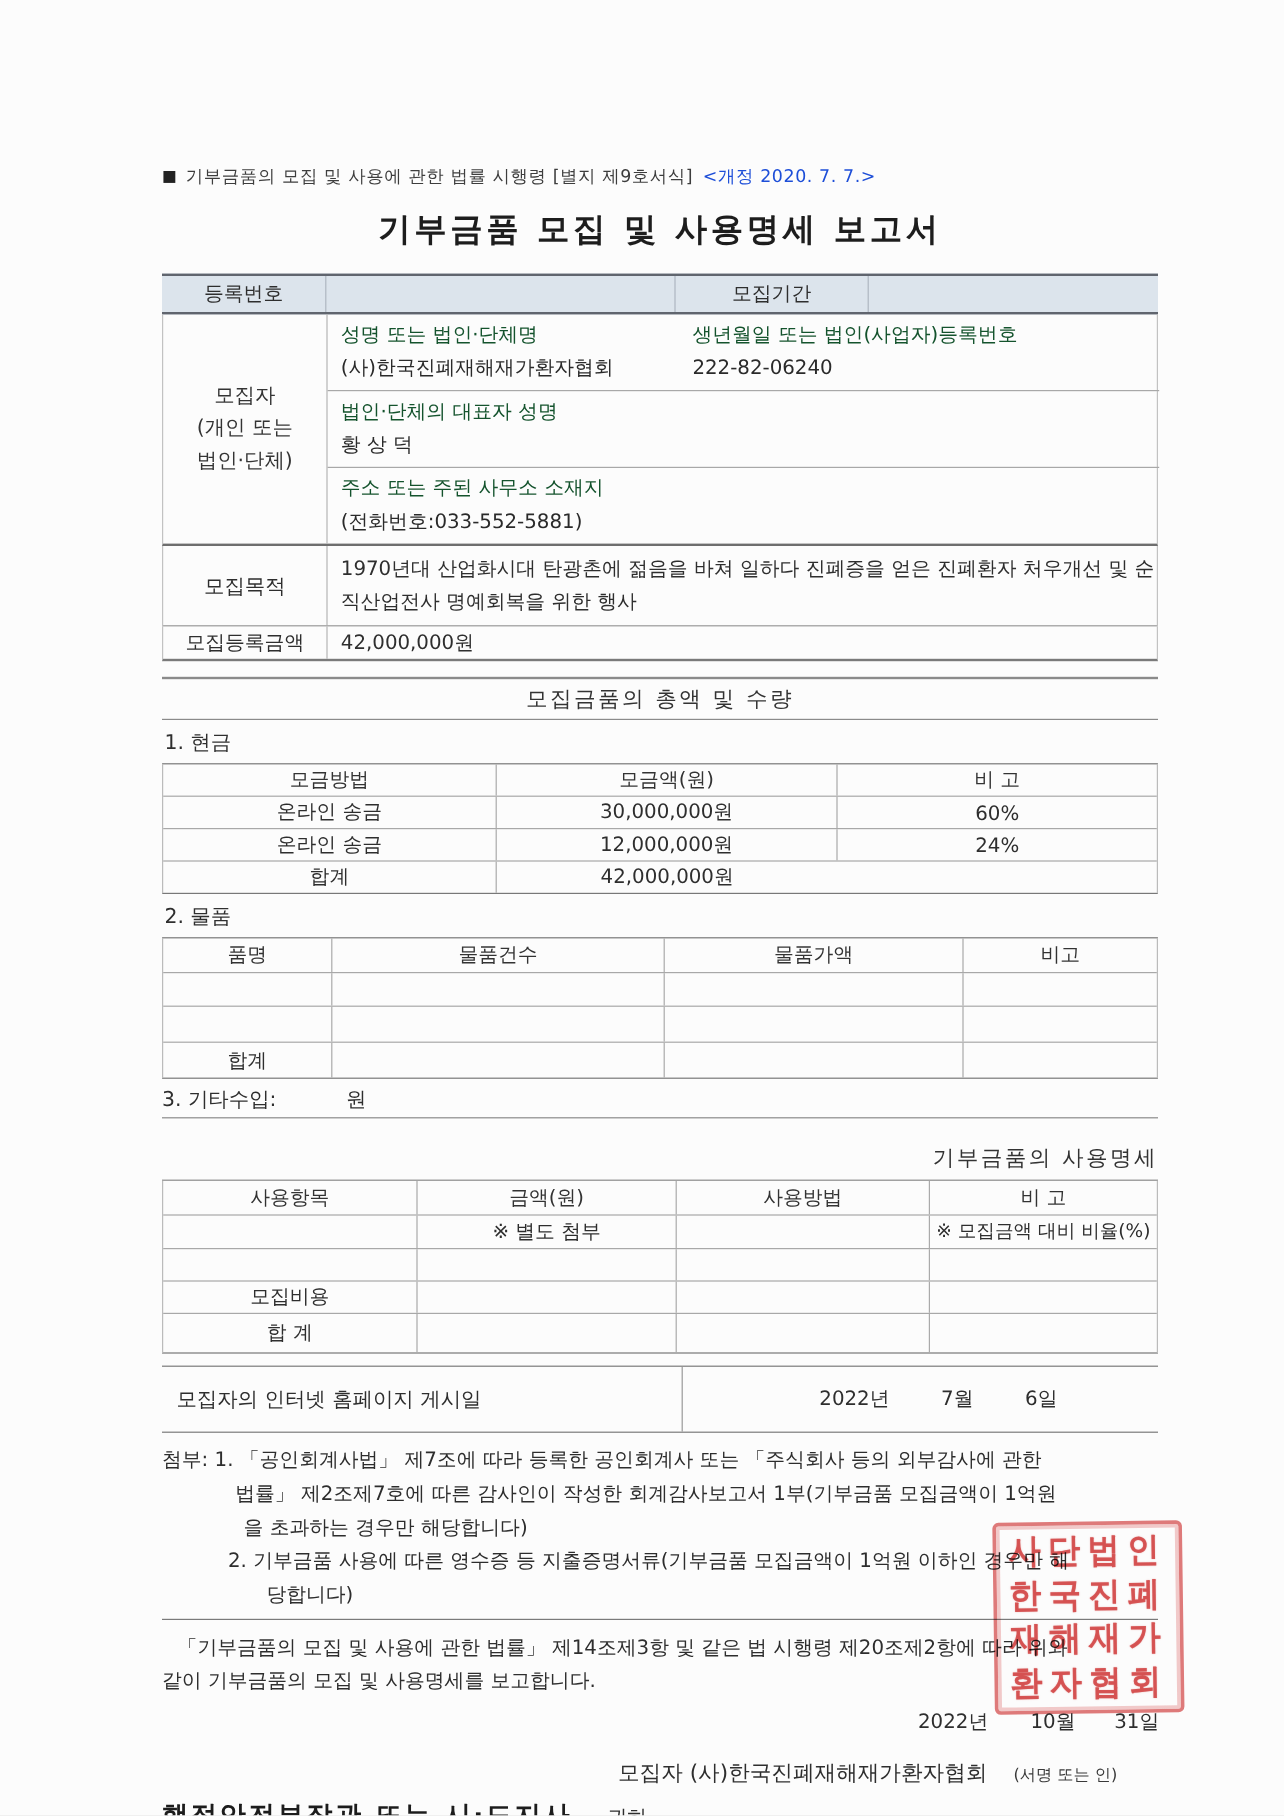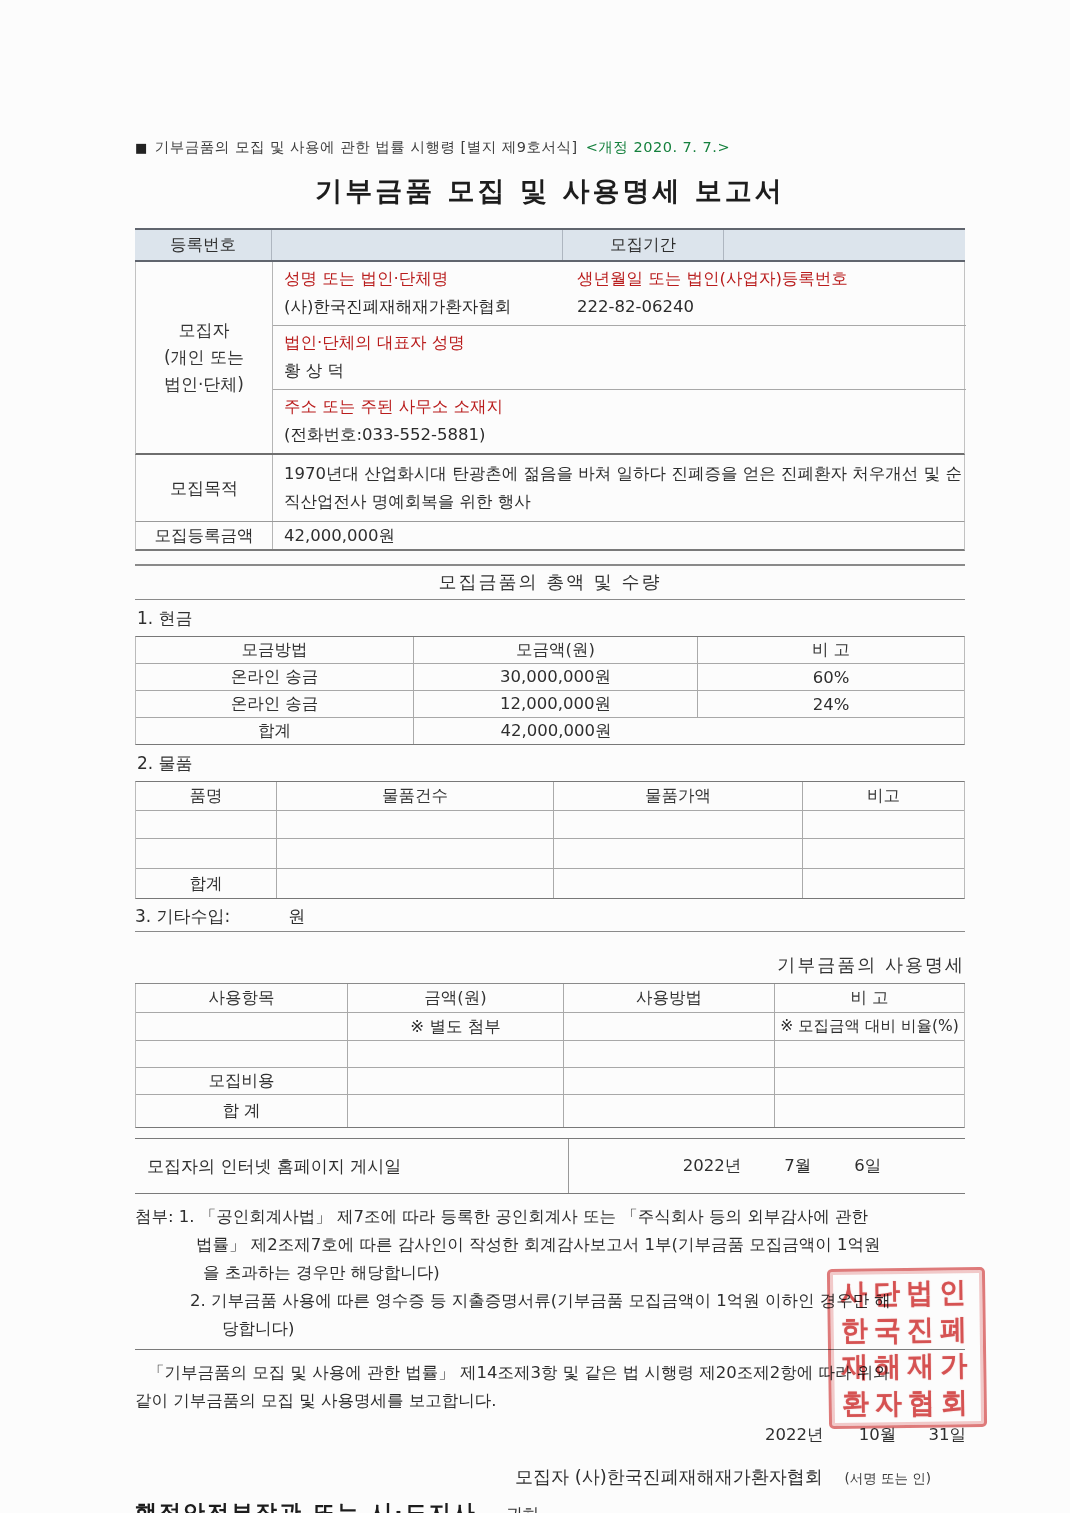--- a/index.html
+++ b/index.html
@@ -6,41 +6,41 @@
   .sheet{
     position:relative;width:1070px;height:1513px;margin:0 auto;
     background:#fcfcfc;color:#2e2e2e;
     font-family:"DejaVu Sans","Liberation Sans",sans-serif;
     overflow:hidden;
   }
   .content{position:absolute;left:135px;top:0;width:830px;}
   
   .note-line{margin-top:138px;font-size:14.5px;color:#3d3d3d;letter-spacing:.5px;display:flex;align-items:center;}
   .bullet{font-size:13px;margin-right:7px;color:#222;}
-  .revision{color:#15803d;margin-left:8px;}
+  .revision{color:#1d4ed8;margin-left:8px;}
   .doc-title{margin:16px 0 0 0;text-align:center;font-size:27px;font-weight:bold;color:#1d1d1d;letter-spacing:3px;}
   
   .reg-row{
     margin-top:19px;display:grid;grid-template-columns:137px 291px 161px 241px;
     height:34px;background:#dce4ec;
     border-top:2px solid #60656e;border-bottom:2px solid #60656e;box-sizing:border-box;
   }
   .reg-row .c{display:flex;align-items:center;justify-content:center;font-size:16.5px;border-right:1px solid #aeb6c0;}
   .reg-row .c:last-child{border-right:none;}
   
   .blk{border-left:1px solid #c2c2c2;border-right:1px solid #c2c2c2;box-sizing:border-box;}
   .collector{display:grid;grid-template-columns:137px 693px;border-bottom:2px solid #6e6e6e;}
   .col-label{display:flex;flex-direction:column;align-items:center;justify-content:center;
     font-size:17px;line-height:27px;border-right:1px solid #b5b5b5;color:#343434;}
   .pairs .pair{border-bottom:1px solid #a8a8a8;padding:3px 0 4px 0;}
   .pairs .pair:last-child{border-bottom:none;}
   .prow{display:grid;grid-template-columns:293px 400px;}
   .prow.single{grid-template-columns:693px;}
   .prow span{font-size:16.5px;line-height:28px;padding-left:11px;white-space:nowrap;}
-  .lab{color:#b91c1c;}
+  .lab{color:#14532d;}
   .val{color:#2a2a2a;}
   
   .purpose{display:grid;grid-template-columns:137px 693px;border-bottom:1px solid #9a9a9a;}
   .purpose .pl{display:flex;align-items:center;justify-content:center;font-size:17px;border-right:1px solid #b5b5b5;}
   .purpose .pv{font-size:16.5px;line-height:28px;padding:5px 4px 5px 11px;text-align:justify;}
   .regamt{display:grid;grid-template-columns:137px 693px;height:29px;border-bottom:2px solid #7a7a7a;}
   .regamt .pl{display:flex;align-items:center;justify-content:center;font-size:16.5px;border-right:1px solid #b5b5b5;}
   .regamt .pv{display:flex;align-items:center;font-size:16.5px;padding-left:11px;}
   
   .sec-title{margin-top:13px;border-top:2px solid #8a8a8a;border-bottom:1px solid #8a8a8a;

